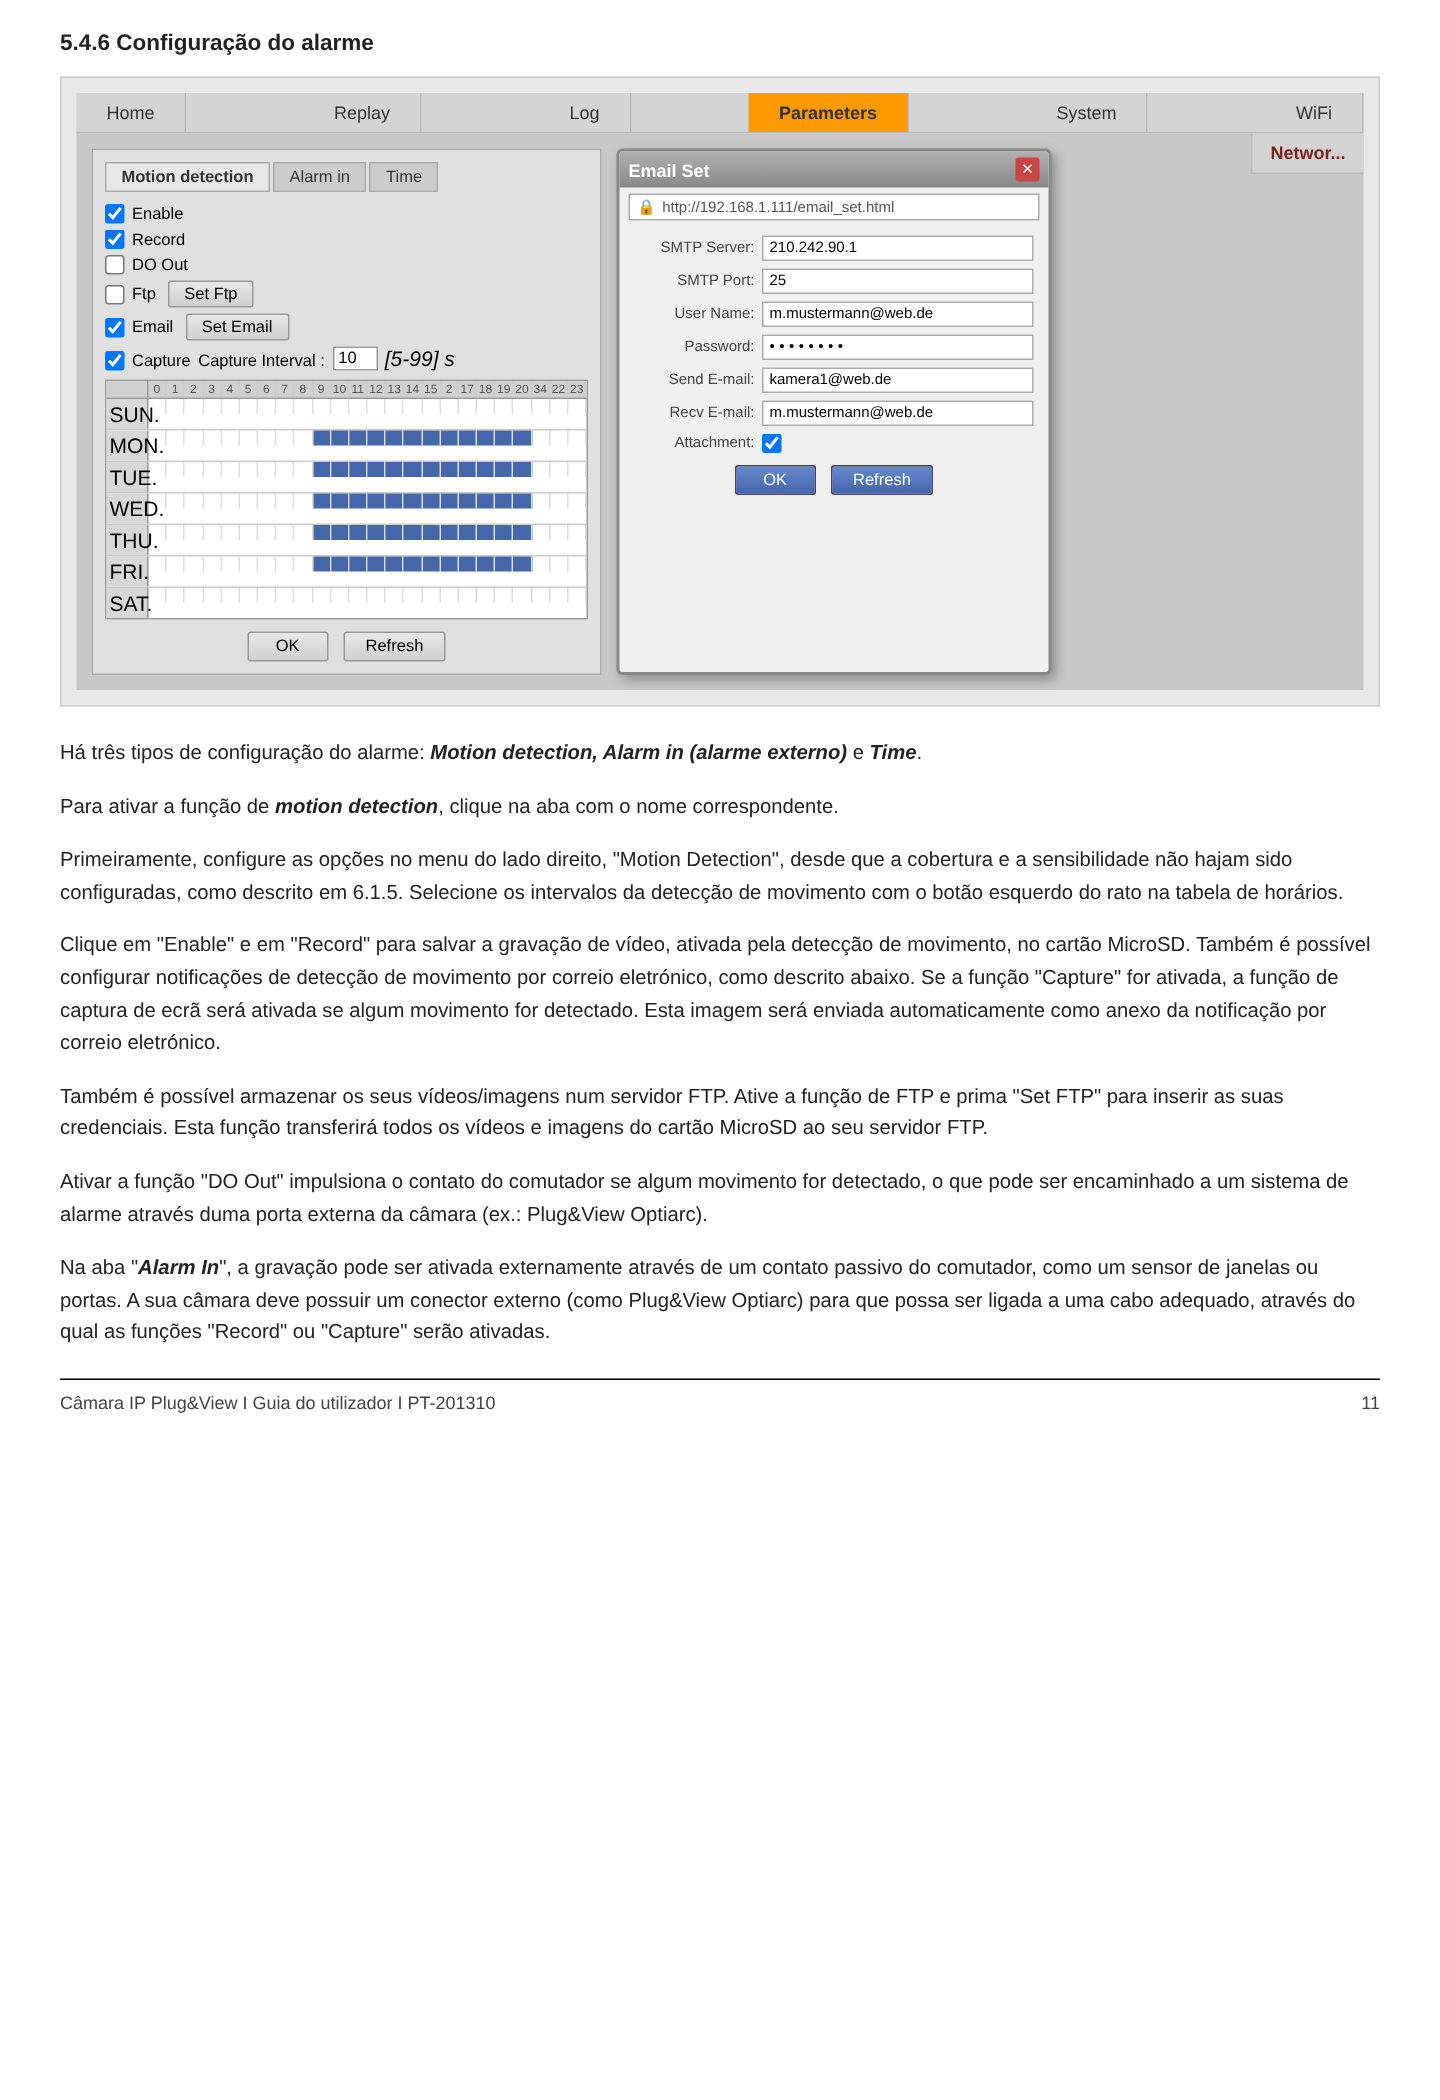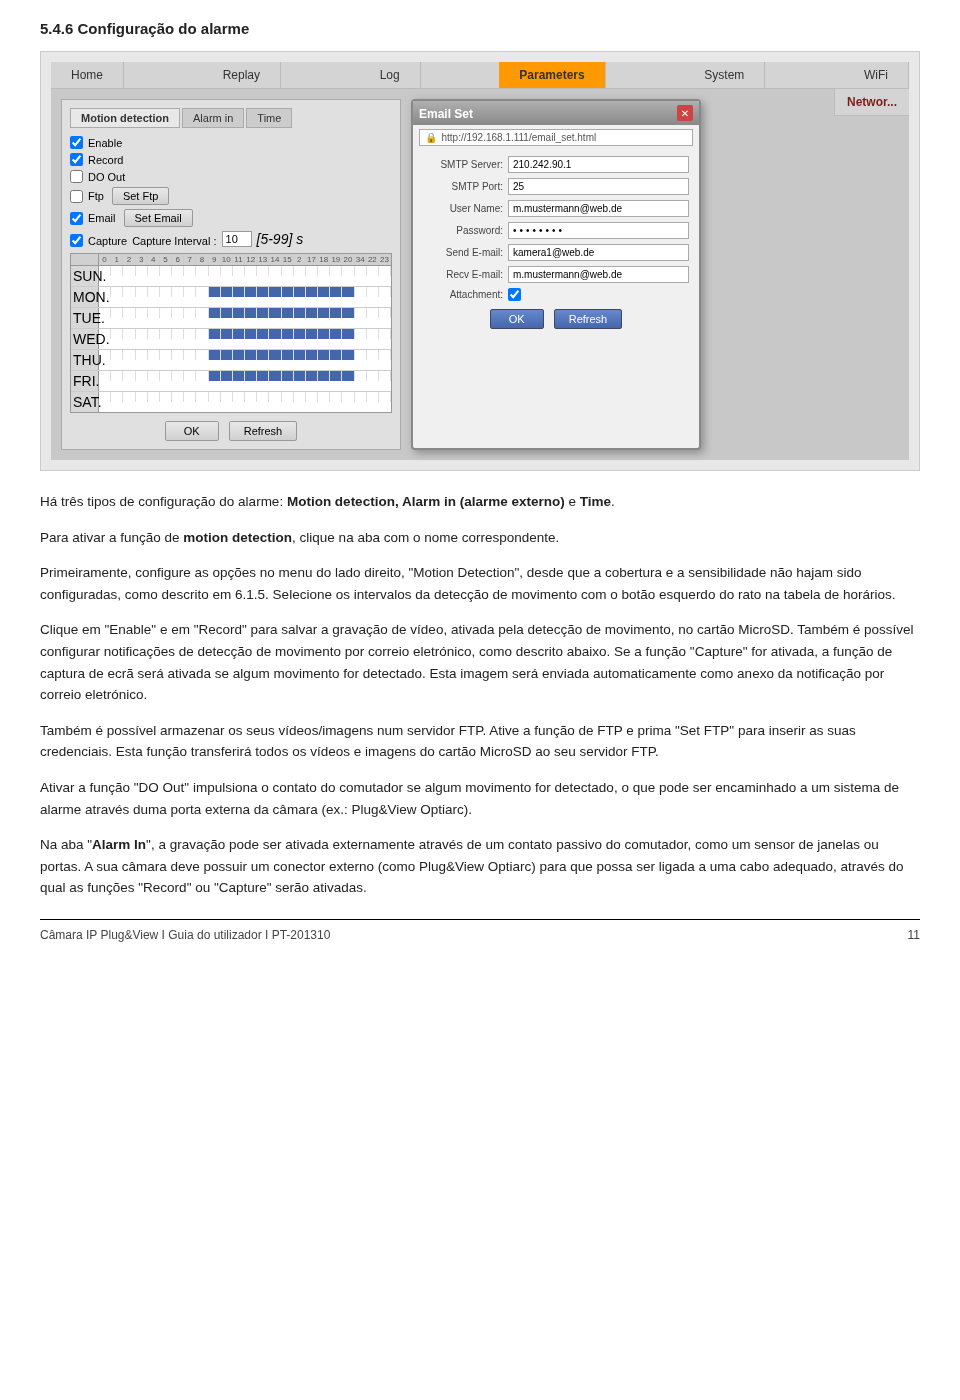--- a/index.html
+++ b/index.html
@@ -327,20 +327,21 @@
 
     
     .body-text {
       font-size: 13.5px;
       line-height: 1.6;
       color: #222;
       margin-bottom: 14px;
     }
     .body-text b {
       font-weight: bold;
+      font-style: italic;
     }
 
     
     .page-footer {
       border-top: 1px solid #000;
       padding-top: 8px;
       display: flex;
       justify-content: space-between;
       align-items: center;
       font-size: 12px;

